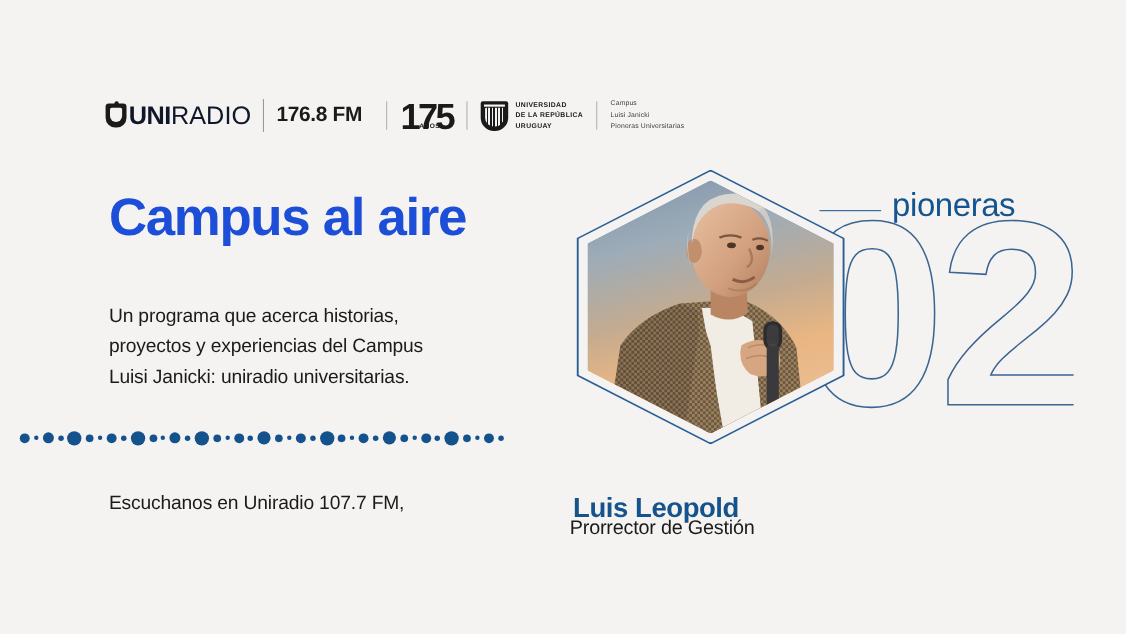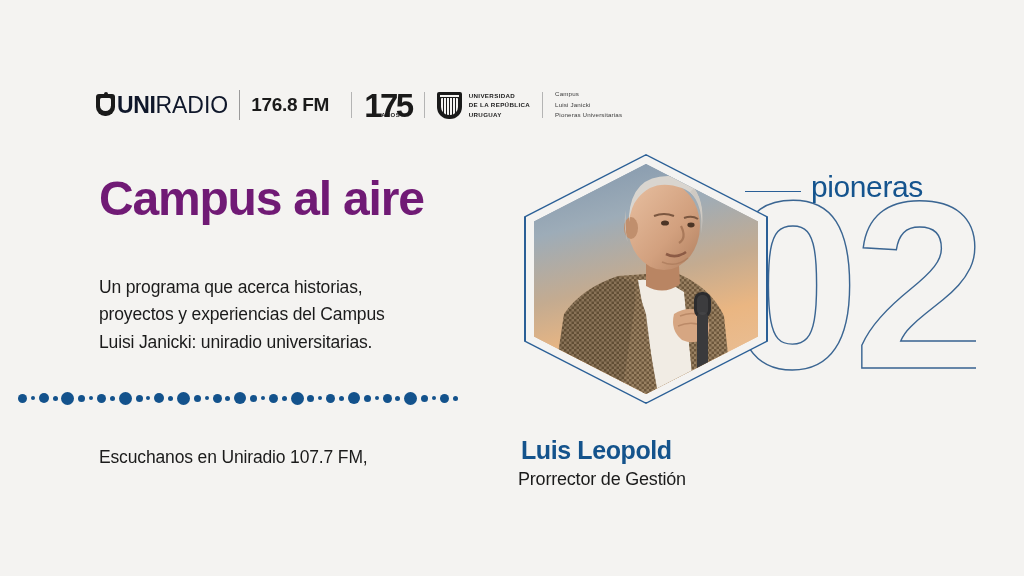--- a/index.html
+++ b/index.html
@@ -51,21 +51,21 @@
   .udelar-shield:after{
     content:""; position:absolute; left:3px; top:3px; right:3px; height:2px; background:#f4f3f1;
   }
   .udelar-text{ font-size:6.2px; font-weight:bold; color:#1a1a1a; line-height:1.5; letter-spacing:.35px; }
   .divider-thin{ width:1px; height:26px; background:#b4b4b4; margin:0 12px; }
   .campus-text{ font-size:6.2px; color:#3b3b3b; line-height:1.75; letter-spacing:.15px; }
 
   
   .headline{
     position:absolute; left:99px; top:175px;
-    font-size:48px; font-weight:bold; color:#701a75;
+    font-size:48px; font-weight:bold; color:#1d4ed8;
     letter-spacing:-1.2px; line-height:1;
   }
   .lede{
     position:absolute; left:99px; top:274px;
     font-size:17.5px; color:#1b1b1b; line-height:1.56; letter-spacing:-.15px;
   }
   .listen{
     position:absolute; left:99px; top:444px;
     font-size:17.5px; color:#1b1b1b; line-height:1.56; letter-spacing:-.15px;
   }
@@ -111,21 +111,21 @@
   }
   .bignum svg{ display:block; }
   .bignum text{
     font-family:"Liberation Sans", sans-serif;
     font-size:240px; font-weight:bold; letter-spacing:-6px;
     fill:none; stroke:#3a6592; stroke-width:1.4px;
   }
 
   
   .guest-name{
-    position:absolute; left:521px; top:438px;
+    position:absolute; left:521px; top:450px;
     font-size:25px; font-weight:bold; color:#14538c; letter-spacing:-.4px; line-height:1;
   }
   .guest-role{
     position:absolute; left:518px; top:470px;
     font-size:18px; color:#1b1b1b; letter-spacing:-.2px; line-height:1;
   }
 </style>
 </head>
 <body>
 

